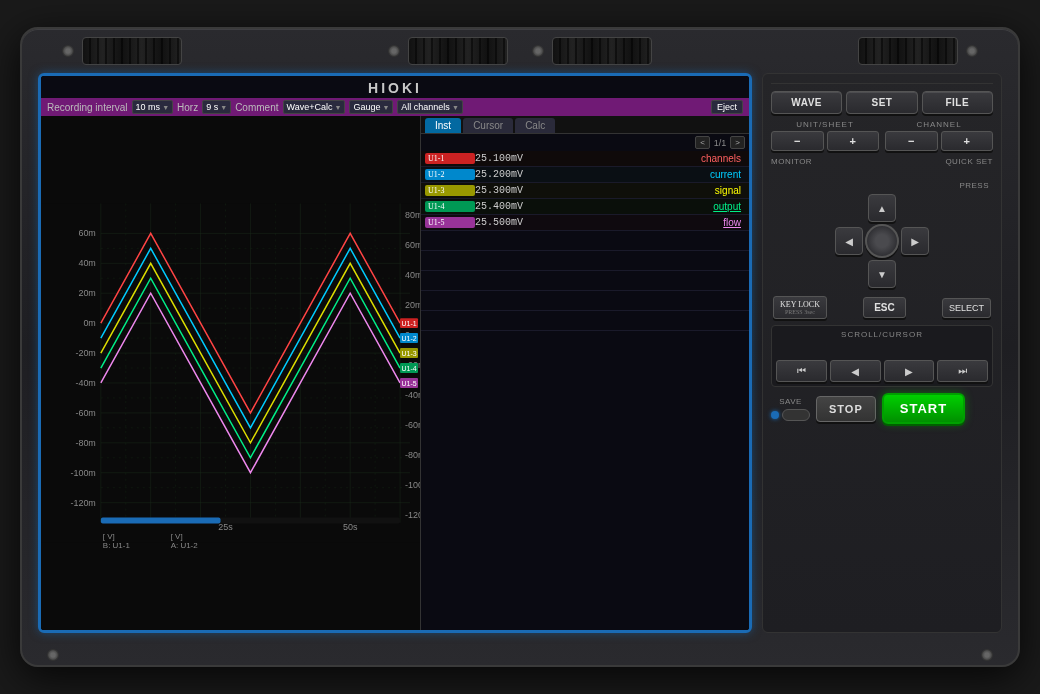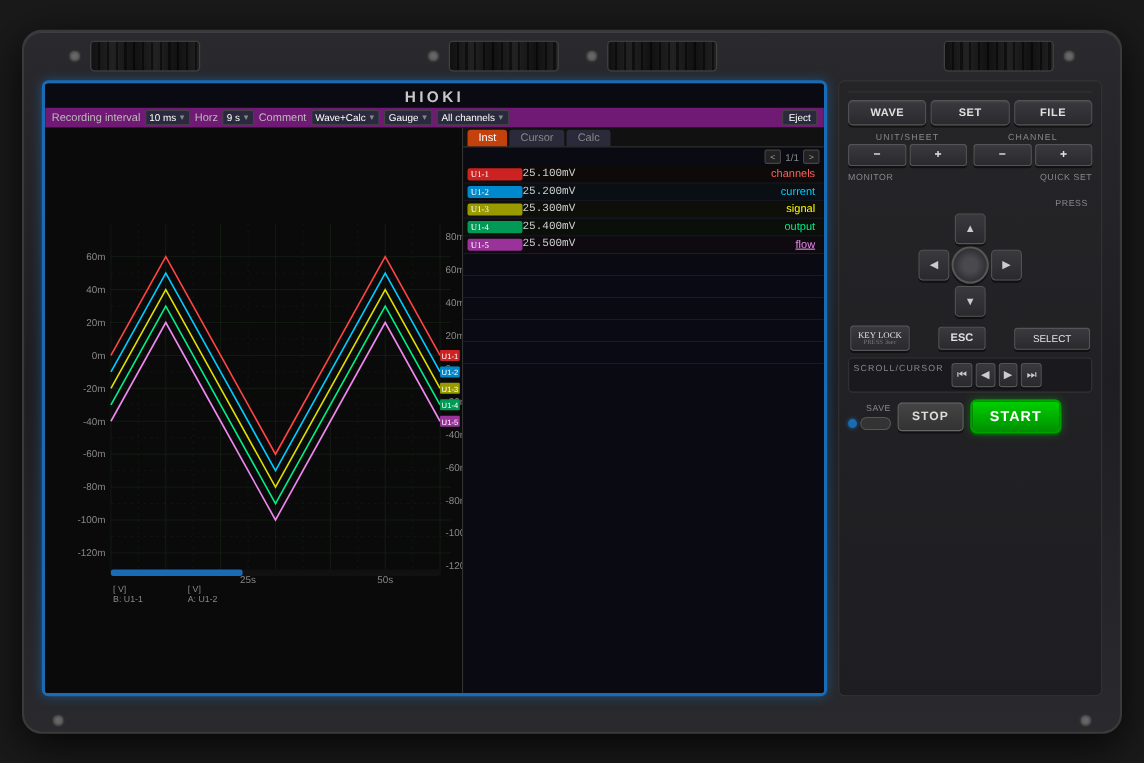--- a/index.html
+++ b/index.html
@@ -168,21 +168,21 @@
     }
 
     .data-tab {
       padding: 2px 10px;
       font-size: 10px;
       font-family: Arial, sans-serif;
       border-radius: 3px 3px 0 0;
       cursor: pointer;
     }
     .data-tab.active {
-      background: #c2410c;
+      background: #0369a1;
       color: #fff;
     }
     .data-tab.inactive {
       background: #2a2a3a;
       color: #888;
     }
 
     .data-nav {
       display: flex;
       justify-content: flex-end;
@@ -482,29 +482,29 @@
       cursor: pointer;
       box-shadow: 0 2px 0 #111;
     }
 
     .select-btn {
       background: linear-gradient(180deg, #3a3a3e 0%, #2a2a2e 100%);
       border: 1px solid #555;
       border-radius: 3px;
       color: #e0e0e0;
       font-size: 9px;
-      padding: 4px 16px;
+      padding: 4px 6px;
       cursor: pointer;
       box-shadow: 0 2px 0 #111;
     }
 
     .scroll-section {
       display: flex;
-      flex-direction: row;
-      gap: 7px;
+      flex-direction: column;
+      gap: 21px;
       border: 1px solid #333;
       border-radius: 4px;
       padding: 4px;
       background: #1a1a1e;
     }
 
     .scroll-label {
       font-size: 8px;
       color: #888;
       font-family: Arial, sans-serif;
@@ -805,21 +805,21 @@
                 <span class="data-comment" style="color:#00ccff;">current</span>
               </div>
               <div class="data-row" style="background:#0f0f0a;">
                 <span class="ch-badge" style="background:#999900;color:#fff;font-size:8px;padding:1px 3px;">U1-3</span>
                 <span class="data-value">25.300mV</span>
                 <span class="data-comment" style="color:#ffff00;">signal</span>
               </div>
               <div class="data-row" style="background:#0a0f0a;">
                 <span class="ch-badge" style="background:#009955;color:#fff;font-size:8px;padding:1px 3px;">U1-4</span>
                 <span class="data-value">25.400mV</span>
-                <span class="data-comment" style="color:#00ee88;">output</span>
+                <span class="data-comment" style="color:#00ee88;text-decoration:underline;">output</span>
               </div>
               <div class="data-row" style="background:#0f0a0f;">
                 <span class="ch-badge" style="background:#993399;color:#fff;font-size:8px;padding:1px 3px;">U1-5</span>
                 <span class="data-value">25.500mV</span>
                 <span class="data-comment" style="color:#ee88ee;text-decoration:underline;">flow</span>
               </div>
 
               <div class="data-row" style="height:20px;"></div>
               <div class="data-row" style="height:20px;"></div>
               <div class="data-row" style="height:20px;"></div>
@@ -898,21 +898,21 @@
         <div class="scroll-label">SCROLL/CURSOR</div>
         <div class="scroll-btn-row">
           <button class="scroll-btn">⏮</button>
           <button class="scroll-btn">◀</button>
           <button class="scroll-btn">▶</button>
           <button class="scroll-btn">⏭</button>
         </div>
       </div>
 
       <div class="save-start-row">
-        <div style="display:flex;flex-direction:column;align-items:flex-end;gap:3px;">
+        <div style="display:flex;flex-direction:column;align-items:center;gap:3px;">
           <span class="save-label">SAVE</span>
           <div class="save-toggle">
             <div class="toggle-dot"></div>
             <div class="toggle-track"></div>
           </div>
         </div>
         <button class="stop-btn">STOP</button>
         <button class="start-btn">START</button>
       </div>
     </div>

